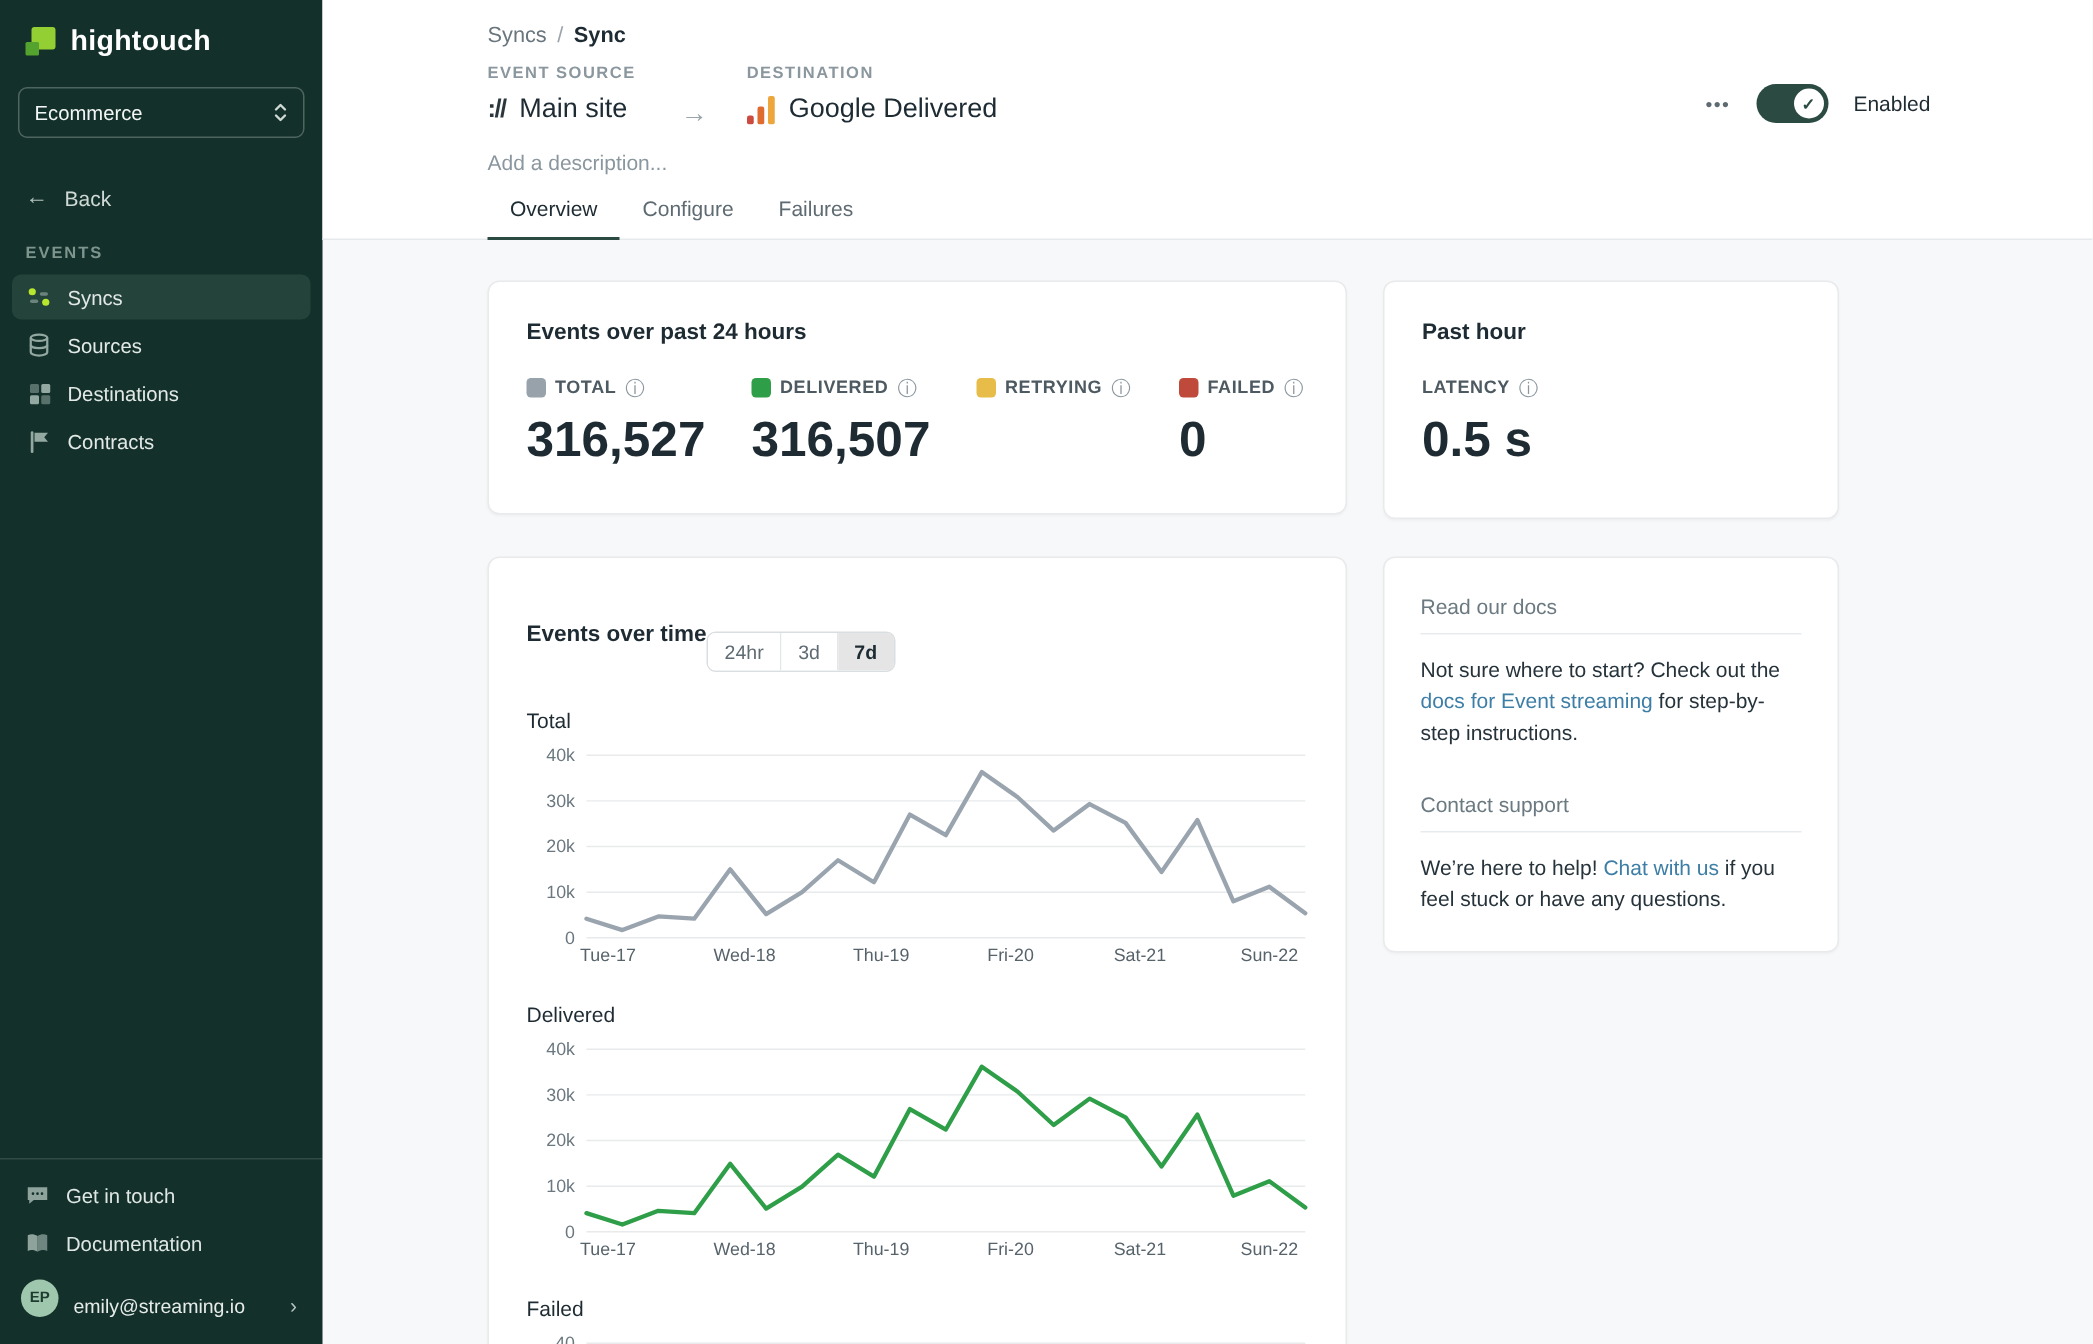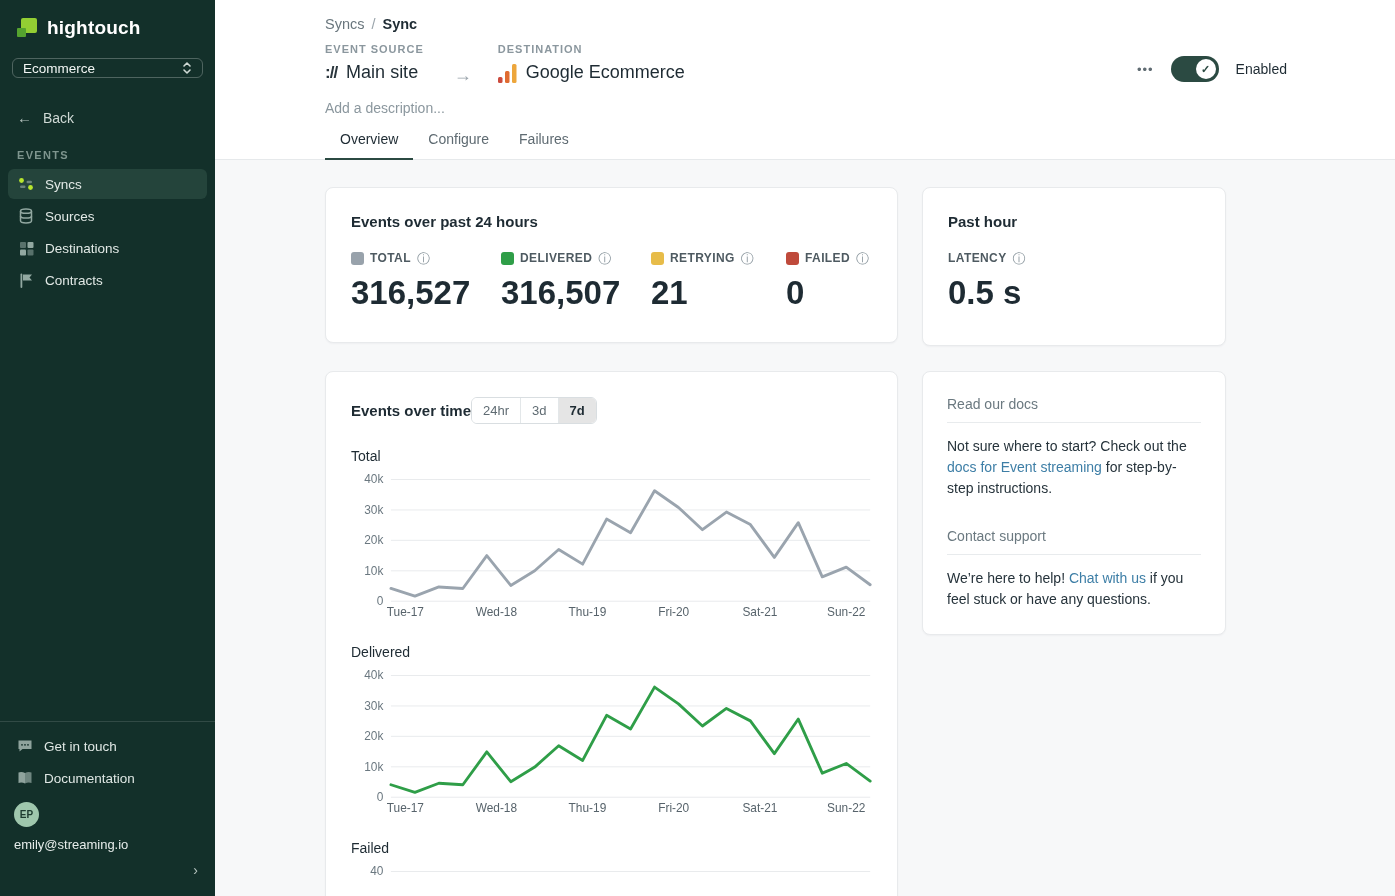--- a/index.html
+++ b/index.html
@@ -3,32 +3,32 @@
 <meta charset="utf-8">
 <style>
   * { margin:0; padding:0; box-sizing:border-box; }
   html,body { width:1395px; height:896px; overflow:hidden; }
   body { font-family:"Liberation Sans", sans-serif; background:#f7f8f9; color:#1e2b33; display:flex; }
 
   
   .sidebar { width:215px; min-width:215px; height:896px; background:#13302a; color:#dfe7e4; display:flex; flex-direction:column; }
   .logo-row { display:flex; align-items:center; gap:9px; padding:17px 32px 15px 16px; }
   .logo-text { color:#ffffff; font-size:19px; font-weight:bold; letter-spacing:0.2px; }
-  .workspace-select { margin:4px 12px 0 12px; height:20px; border:1px solid rgba(255,255,255,0.25); border-radius:6px; display:flex; align-items:center; justify-content:space-between; padding:0 10px; font-size:13.5px; color:#f2f6f4; cursor:pointer; }
+  .workspace-select { margin:4px 12px 0 12px; height:34px; border:1px solid rgba(255,255,255,0.25); border-radius:6px; display:flex; align-items:center; justify-content:space-between; padding:0 10px; font-size:13.5px; color:#f2f6f4; cursor:pointer; }
   .back-row { display:flex; align-items:center; gap:11px; padding:0 17px; margin-top:31px; font-size:14px; color:#cfd9d5; cursor:pointer; }
   .back-arrow { font-size:15px; color:#b6c4bf; }
   .section-label { margin:23px 17px 7px 17px; font-size:11px; font-weight:bold; letter-spacing:1.3px; color:#7e958e; }
   .nav-item { display:flex; align-items:center; gap:11px; margin:1px 8px; padding:7px 10px; border-radius:6px; font-size:13.5px; color:#e2e9e6; cursor:pointer; }
   .nav-item .nav-icon { width:16px; height:16px; display:flex; align-items:center; justify-content:center; color:#92a8a1; }
   .nav-item.active { background:#24443b; }
   .sidebar-spacer { flex:1; }
   .sidebar-footer { border-top:1px solid rgba(255,255,255,0.13); padding:8px 0 6px 0; }
   .footer-item { display:flex; align-items:center; gap:11px; padding:8px 17px; font-size:13.5px; color:#dfe7e4; cursor:pointer; }
   .footer-item .nav-icon { width:16px; height:16px; display:flex; align-items:center; justify-content:center; color:#8fa39d; }
-  .account-row { display:flex; align-items:flex-start; gap:10px; padding:8px 17px 12px 14px; font-size:13px; color:#e6ecea; cursor:pointer;flex-direction:column; }
+  .account-row { display:flex; align-items:flex-end; gap:10px; padding:8px 17px 12px 14px; font-size:13px; color:#e6ecea; cursor:pointer; }
   .avatar { width:25px; height:25px; border-radius:50%; background:#9fc7ad; color:#1d3b2f; font-size:10px; font-weight:bold; display:flex; align-items:center; justify-content:center; }
   .account-chevron { margin-left:auto; color:#b6c4bf; font-size:14px; }
 
   
   .main { flex:1; display:flex; flex-direction:column; }
   .topbar { background:#ffffff; padding:16px 0 0 110px; position:relative; }
   .breadcrumb { display:flex; gap:7px; font-size:14.5px; align-items:center; }
   .crumb-link { color:#69767d; cursor:pointer; }
   .crumb-sep { color:#9aa4ab; }
   .crumb-current { color:#1e2b33; font-weight:bold; }
@@ -65,21 +65,21 @@
   .info-icon { color:#8b979e; font-size:13px; line-height:1; }
   .stat-value { margin-top:9px; font-size:33px; font-weight:600; color:#1e2b33; }
 
   
   .pasthour-card { padding:25px; height:159px; }
   .metric-head { display:flex; align-items:center; gap:6px; margin-top:21px; }
 
   
   .events-card { padding:25px; height:1010px; }
   .events-head { display:flex; align-items:center; }
-  .segmented { display:flex; border:1px solid #d9dee1; border-radius:6px; overflow:hidden; }
+  .segmented { display:flex; border:1px solid #d9dee1; border-radius:6px; overflow:hidden;margin-top:24px; }
   .segment { padding:5px 11px; font-size:13px; color:#5f6b72; background:#ffffff; cursor:pointer; border-right:1px solid #e3e7e9; }
   .segment:last-child { border-right:none; }
   .segment.active { background:#e5e5e5; color:#1e2b33; font-weight:bold; }
   .chart-block { margin-top:24px; }
   .chart-title { font-size:14px; font-weight:500; color:#1e2b33; margin-bottom:6px; }
   .chart-svg { width:523px; display:block; }
 
   
   .docs-card { padding:24px; }
   .docs-heading { font-size:14px; color:#6b7980; }
@@ -213,21 +213,21 @@
       <div class="entity-block">
         <span class="tiny-label">DESTINATION</span>
         <span class="entity-name-row">
           <span style="display:flex">
             <svg width="19" height="20" viewBox="0 0 19 20">
               <rect x="0" y="14" width="4.5" height="6" rx="1.5" fill="#cc4b3e"></rect>
               <rect x="7" y="8" width="4.5" height="12" rx="1.5" fill="#e06b30"></rect>
               <rect x="14" y="1" width="4.5" height="19" rx="1.5" fill="#eda63c"></rect>
             </svg>
           </span>
-          <span class="entity-name">Google Ecommerce</span>
+          <span class="entity-name">Google Delivered</span>
         </span>
       </div>
     </div>
 
     <div class="description">Add a description...</div>
 
     <div class="header-controls">
       <span class="kebab">•••</span>
       <span class="toggle">
         <span class="toggle-knob">✓</span>
@@ -262,21 +262,20 @@
             <span class="info-icon">ⓘ</span>
           </div>
           <div class="stat-value">316,507</div>
         </div>
         <div class="stat-col">
           <div class="stat-head">
             <span class="swatch" style="background: rgb(231, 188, 73);"></span>
             <span class="stat-label">RETRYING</span>
             <span class="info-icon">ⓘ</span>
           </div>
-          <div class="stat-value">21</div>
         </div>
         <div class="stat-col">
           <div class="stat-head">
             <span class="swatch" style="background: rgb(191, 74, 59);"></span>
             <span class="stat-label">FAILED</span>
             <span class="info-icon">ⓘ</span>
           </div>
           <div class="stat-value">0</div>
         </div>
       </div>

